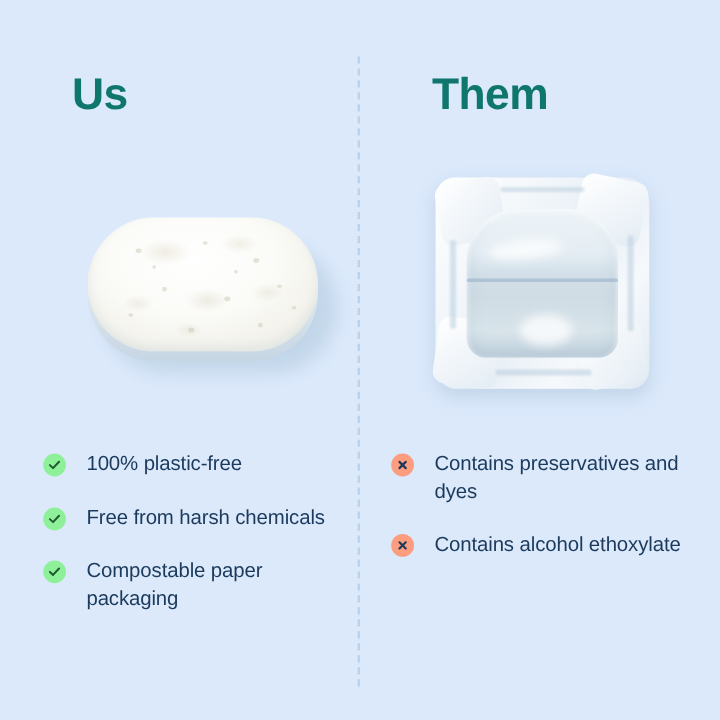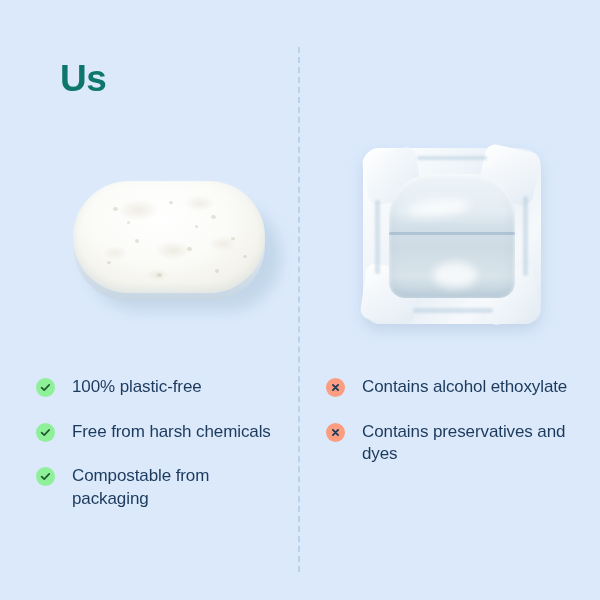--- a/index.html
+++ b/index.html
@@ -212,20 +212,21 @@
   }
 </style>
 </head>
 <body>
 
 <div class="stage">
 
   <div class="divider"></div>
 
   <div class="heading heading-us">Us</div>
+  <div class="heading heading-them">Them</div>
 
   <div class="art tablet-art">
     <div class="tablet-shadow"></div>
     <div class="tablet-edge"></div>
     <div class="tablet-top">
       <div class="speck" style="left:40px;  top:26px; width:5px; height:4px;"></div>
       <div class="speck" style="left:96px;  top:20px; width:4px; height:3px;"></div>
       <div class="speck" style="left:138px; top:34px; width:5px; height:4px;"></div>
       <div class="speck" style="left:62px;  top:58px; width:4px; height:4px;"></div>
       <div class="speck" style="left:114px; top:66px; width:5px; height:4px;"></div>
@@ -274,41 +275,41 @@
       </div>
       <div class="row-label">Free from harsh chemicals</div>
     </div>
 
     <div class="row">
       <div class="badge badge-check">
         <svg width="11" height="11" viewBox="0 0 11 11" aria-hidden="true">
           <path d="M1.6 5.6 L4.2 8.1 L9.2 2.8" fill="none" stroke="#1f5c2e" stroke-width="1.7" stroke-linecap="round" stroke-linejoin="round"></path>
         </svg>
       </div>
-      <div class="row-label">Compostable from packaging</div>
+      <div class="row-label">Compostable paper packaging</div>
     </div>
 
   </div>
 
   <div class="list list-right">
 
 
     <div class="row">
       <div class="badge badge-cross">
         <svg width="11" height="11" viewBox="0 0 11 11" aria-hidden="true">
           <path d="M2.9 2.9 L8.1 8.1 M8.1 2.9 L2.9 8.1" fill="none" stroke="#1b3a5c" stroke-width="1.8" stroke-linecap="round"></path>
         </svg>
       </div>
+      <div class="row-label">Contains preservatives and dyes</div>
+    </div>
+
+    <div class="row">
+      <div class="badge badge-cross">
+        <svg width="11" height="11" viewBox="0 0 11 11" aria-hidden="true">
+          <path d="M2.9 2.9 L8.1 8.1 M8.1 2.9 L2.9 8.1" fill="none" stroke="#1b3a5c" stroke-width="1.8" stroke-linecap="round"></path>
+        </svg>
+      </div>
       <div class="row-label">Contains alcohol ethoxylate</div>
     </div>
 
-    <div class="row">
-      <div class="badge badge-cross">
-        <svg width="11" height="11" viewBox="0 0 11 11" aria-hidden="true">
-          <path d="M2.9 2.9 L8.1 8.1 M8.1 2.9 L2.9 8.1" fill="none" stroke="#1b3a5c" stroke-width="1.8" stroke-linecap="round"></path>
-        </svg>
-      </div>
-      <div class="row-label">Contains preservatives and dyes</div>
-    </div>
-
   </div>
 
 </div>
 
 </body></html>

